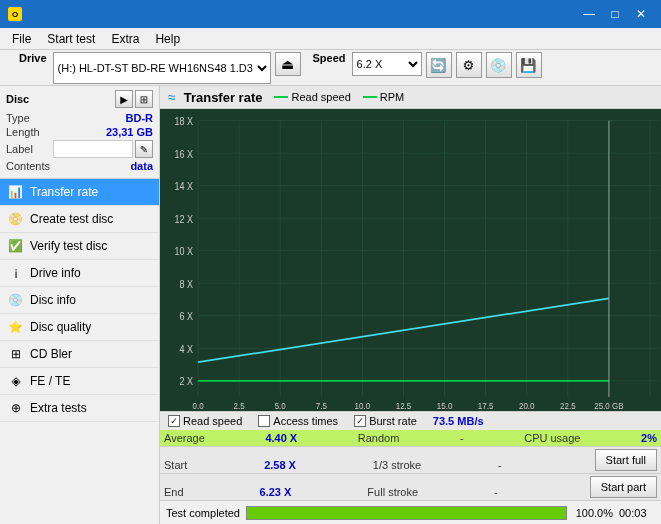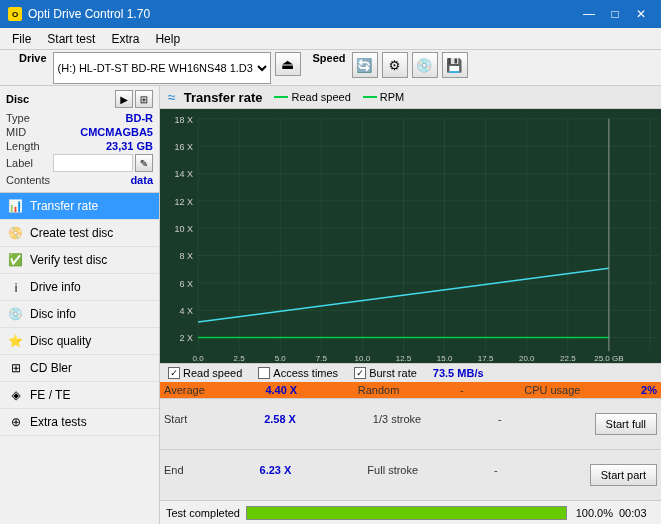--- a/index.html
+++ b/index.html
@@ -68,44 +68,43 @@
 
     
     .chart-area { flex: 1; position: relative; background: #1a3a2a; overflow: hidden; }
     .chart-svg { width: 100%; height: 100%; }
     .checkboxes-row { display: flex; align-items: center; gap: 16px; padding: 2px 0; }
     .checkbox-item { display: flex; align-items: center; gap: 3px; font-size: 11px; cursor: pointer; }
     .checkbox-box { width: 12px; height: 12px; border: 1px solid #666; background: white; display: flex; align-items: center; justify-content: center; font-size: 9px; }
     .checkbox-box.checked { background: #fff; }
     .burst-value { color: #0000cc; font-weight: bold; font-size: 11px; }
 
-    .stats-row { display: flex; justify-content: space-between; padding: 2px 4px; background: #f97316; font-size: 11px; }
+    .stats-row { display: flex; justify-content: space-between; padding: 2px 4px; background: #bef264; font-size: 11px; }
     .stat-label { color: #333; }
     .stat-value { color: #0000cc; font-weight: bold; }
     .stat-dash { color: #333; }
 
     
-    .bottom-row { display: flex; align-items: flex-start; justify-content: space-between; padding: 14px 4px; background: #e8e8e8; border-top: 1px solid #ccc; font-size: 11px; }
+    .bottom-row { display: flex; align-items: flex-end; justify-content: space-between; padding: 2px 4px; background: #e8e8e8; border-top: 1px solid #ccc; font-size: 11px; }
     .action-btn { height: 22px; padding: 0 10px; border: 1px solid #999; background: linear-gradient(#fff, #e0e0e0); cursor: pointer; font-size: 11px; margin-left: 16px; }
 
     
     .progress-bar-container { display: flex; align-items: center; gap: 6px; padding: 3px 6px; background: #f0f0f0; border-top: 1px solid #ccc; height: 24px; }
     .progress-bar-outer { flex: 1; height: 14px; border: 1px solid #888; background: #fff; }
     .progress-bar-inner { height: 100%; background: #66cc00; }
     .progress-text { font-size: 11px; color: #000; min-width: 40px; text-align: right; }
     .time-text { font-size: 11px; color: #000; min-width: 36px; }
     .status-text { font-size: 11px; color: #000; }
   </style>
 </head>
 <body>
 
 <div class="title-bar">
   <div class="title-bar-left">
     <div class="title-bar-icon">O</div>
-    <span class="title-bar-title">Opti Drive Control 1.70</span>
   </div>
   <div class="title-bar-controls">
     <button class="title-btn">—</button>
     <button class="title-btn">□</button>
     <button class="title-btn close">✕</button>
   </div>
 </div>
 
 <div class="menu-bar">
   <span class="menu-item">File</span>
@@ -114,20 +113,23 @@
   <span class="menu-item">Help</span>
 </div>
 
 <div class="toolbar">
   <span class="toolbar-label">Drive</span>
   <select class="drive-select">
     <option>(H:) HL-DT-ST BD-RE  WH16NS48 1.D3</option>
   </select>
   <button class="toolbar-btn">⏏</button>
   <span class="speed-label">Speed</span>
+  <select class="speed-select">
+    <option>6.2 X</option>
+  </select>
   <button class="toolbar-icon-btn">🔄</button>
   <button class="toolbar-icon-btn">⚙</button>
   <button class="toolbar-icon-btn">💿</button>
   <button class="toolbar-icon-btn">💾</button>
 </div>
 
 <div class="main">
 
   <div class="sidebar">
 
@@ -135,24 +137,20 @@
       <div class="disc-header">
         <span class="disc-title">Disc</span>
         <div class="disc-icons">
           <button class="disc-icon-btn">▶</button>
           <button class="disc-icon-btn">⊞</button>
         </div>
       </div>
       <div class="disc-row">
         <span class="disc-row-label">Type</span>
         <span class="disc-row-value blue">BD-R</span>
-      </div>
-      <div class="disc-row">
-        <span class="disc-row-label">MID</span>
-        <span class="disc-row-value blue">CMCMAGBA5</span>
       </div>
       <div class="disc-row">
         <span class="disc-row-label">Length</span>
         <span class="disc-row-value blue">23,31 GB</span>
       </div>
       <div class="disc-row">
         <span class="disc-row-label">Label</span>
         <div style="display:flex;align-items:center;gap:2px;">
           <input class="label-input" type="text" value="" style="">
           <button class="label-btn">✎</button>

